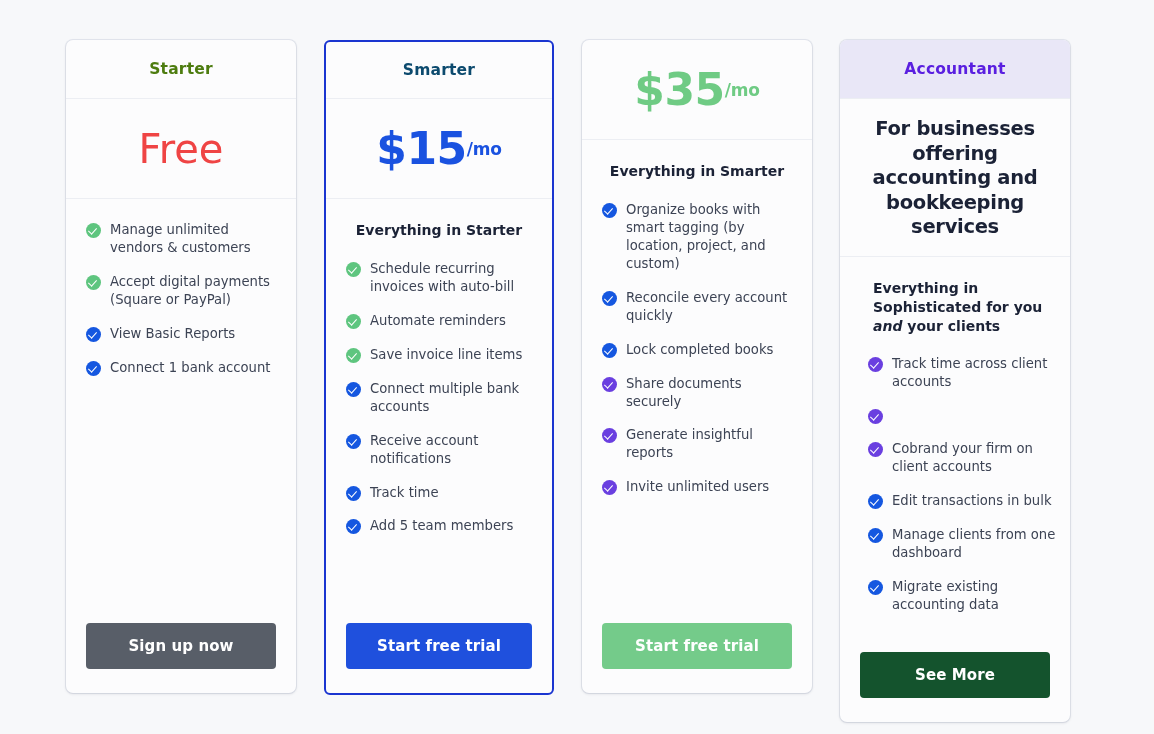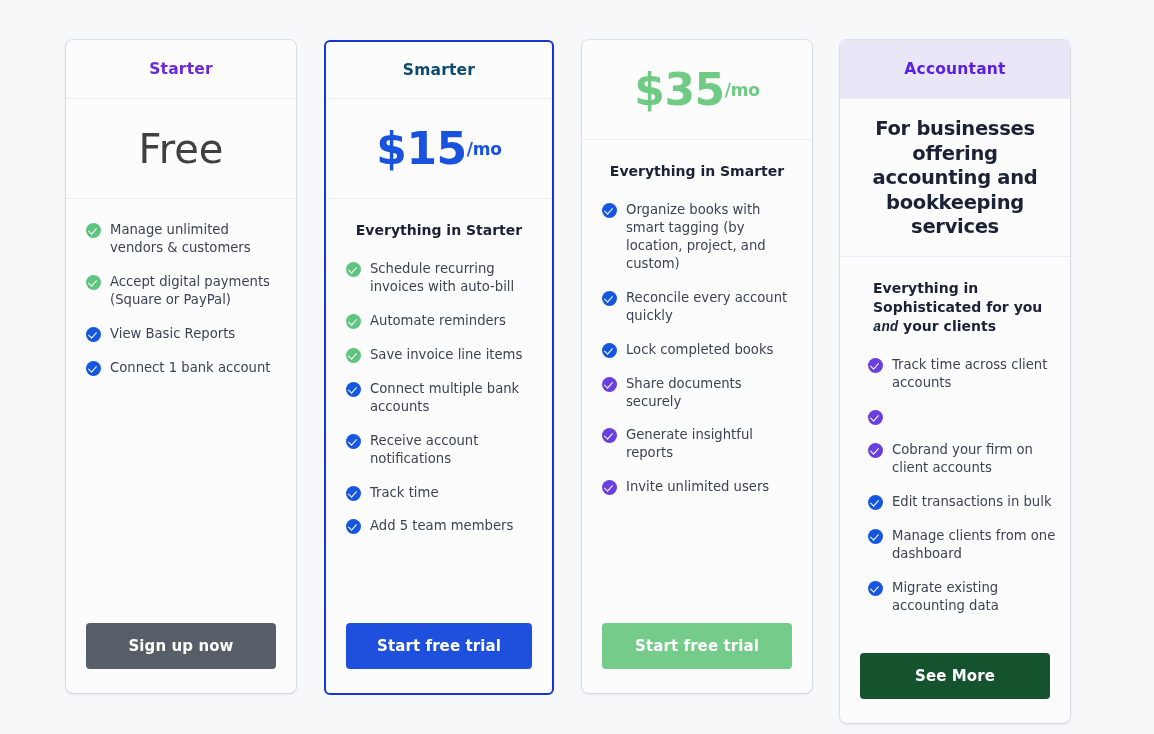--- a/index.html
+++ b/index.html
@@ -89,21 +89,21 @@
   .features.indent { padding-left: 28px; padding-right: 14px; }
   .everything {
     font-size: 14px;
     font-weight: bold;
     color: #1b2236;
     text-align: center;
     margin-bottom: 20px;
     line-height: 1.35;
   }
   .everything.left { text-align: left; padding-left: 5px; }
-  .everything em { font-style: italic; font-family: Liberation Mono, monospace; }
+  .everything em { font-style: italic; }
   .feat-list { list-style: none; }
   .feat {
     display: flex;
     gap: 9px;
     margin-bottom: 16px;
     align-items: flex-start;
   }
   .check {
     width: 15px;
     height: 15px;
@@ -145,24 +145,24 @@
     font-family: inherit;
     letter-spacing: 0.1px;
   }
 </style>
 </head>
 <body>
 
 <div class="pricing-grid" id="grid">
     <div class="card">
       <div class="card-header">
-        <div class="title" style="color: #6d28d9;">Starter</div>
+        <div class="title" style="color: #4d7c0f;">Starter</div>
       </div>
       <div class="price-block">
-        <span class="price-main price-free" style="color: #404040;">Free</span>
+        <span class="price-main price-free" style="color: #ef4444;">Free</span>
       </div>
       <div class="features">
         <ul class="feat-list">
           <li class="feat">
             <span class="check green"></span>
             <span class="feat-text">Manage unlimited vendors &amp; customers</span>
           </li>
           <li class="feat">
             <span class="check green"></span>
             <span class="feat-text">Accept digital payments (Square or PayPal)</span>

